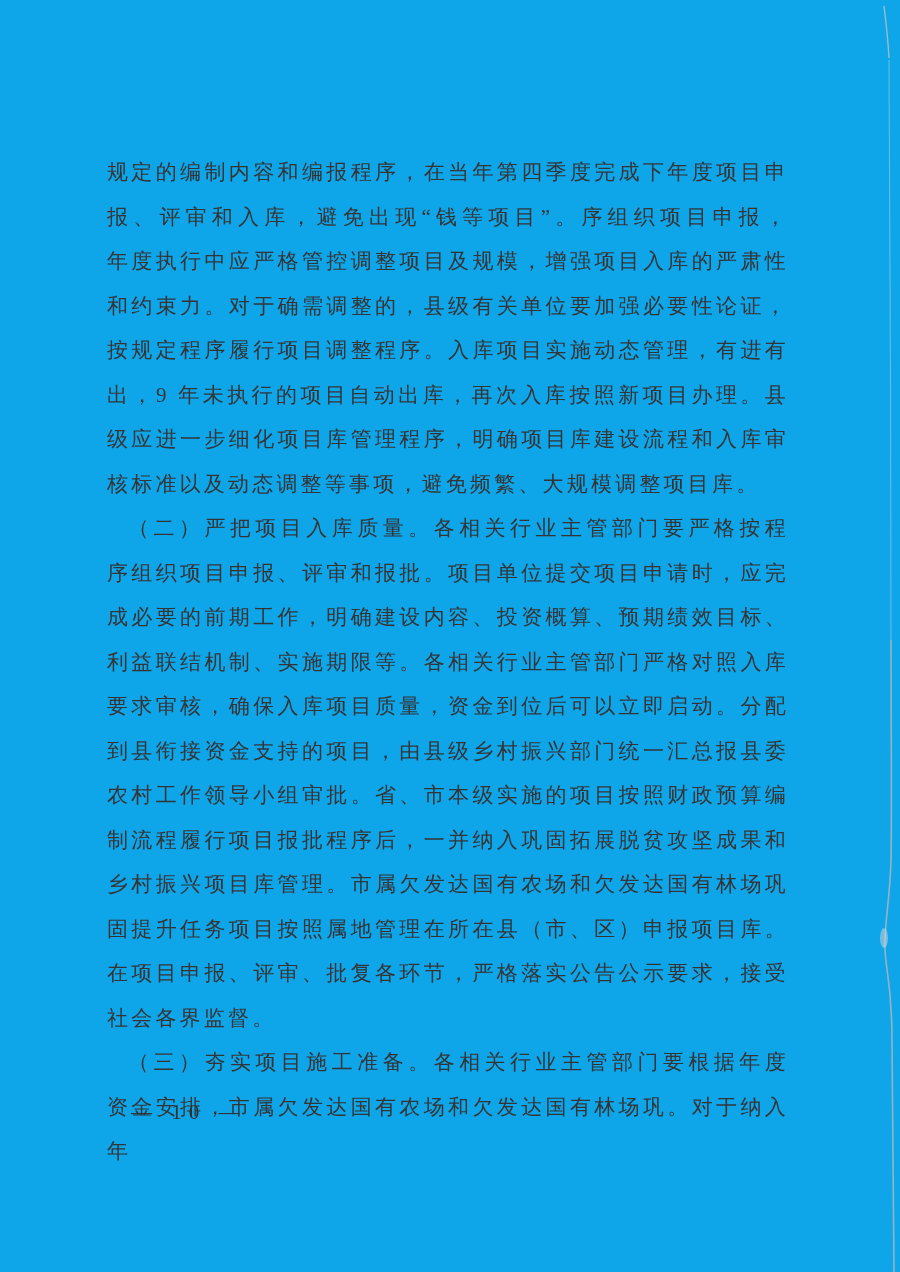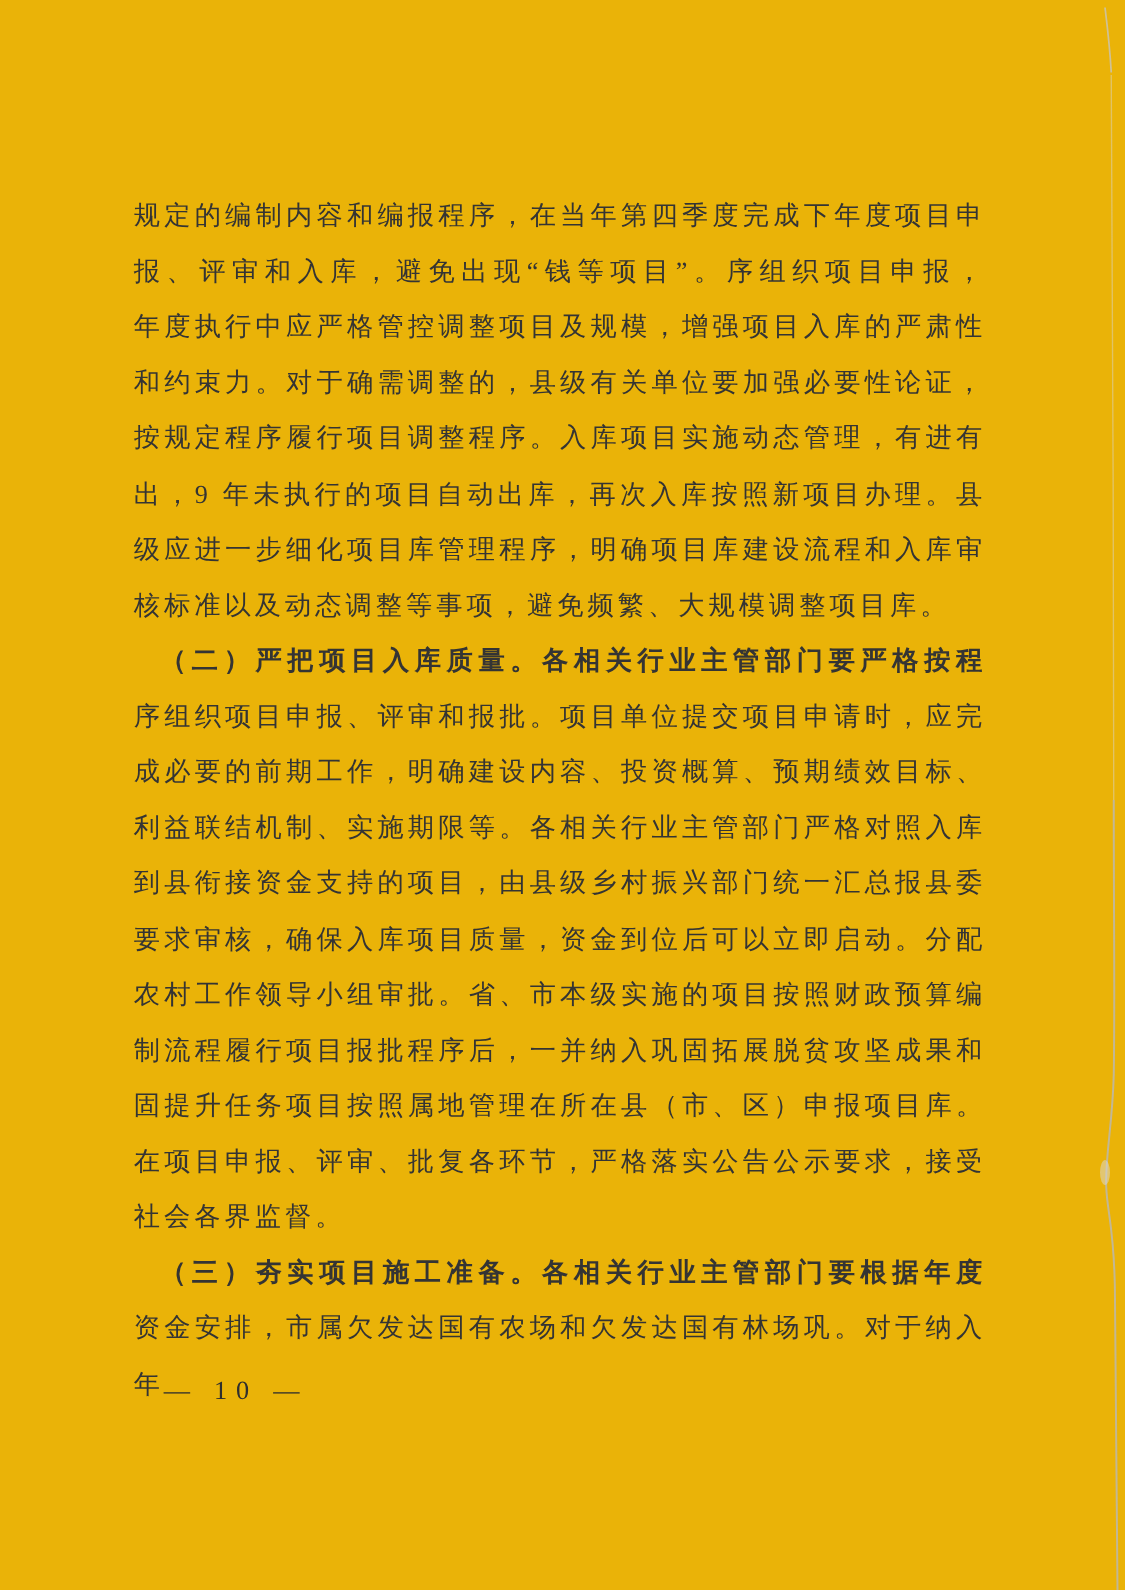--- a/index.html
+++ b/index.html
@@ -4,21 +4,21 @@
 <style>
   html, body {
     margin: 0;
     padding: 0;
     background: #e9e9e9;
   }
   .page {
     position: relative;
     width: 900px;
     height: 1272px;
-    background: #eab308;
+    background: #0ea5e9;
     overflow: hidden;
     font-family: "Liberation Serif", "DejaVu Serif", serif;
   }
   .textblock {
     position: absolute;
     top: 150px;
     left: 107px;
     width: 682px;
   }
   .line {
@@ -31,21 +31,20 @@
     text-align: justify;
     text-align-last: left;
     font-weight: 400;
   }
   .line.fill {
     white-space: normal;
     text-align-last: justify;
   }
   .line.indent {
     text-indent: 1em;
-    font-weight: bold;
   }
   .footer-pagenum {
     position: absolute;
     left: 131px;
     top: 1100px;
     font-size: 21px;
     letter-spacing: 7px;
     color: #2f2f2f;
   }
   .scan-edge {
@@ -68,24 +67,25 @@
     <div class="line fill">年度执行中应严格管控调整项目及规模，增强项目入库的严肃性</div>
     <div class="line fill">和约束力。对于确需调整的，县级有关单位要加强必要性论证，</div>
     <div class="line fill">按规定程序履行项目调整程序。入库项目实施动态管理，有进有</div>
     <div class="line fill">出，9 年未执行的项目自动出库，再次入库按照新项目办理。县</div>
     <div class="line fill">级应进一步细化项目库管理程序，明确项目库建设流程和入库审</div>
     <div class="line">核标准以及动态调整等事项，避免频繁、大规模调整项目库。</div>
     <div class="line fill indent">（二）严把项目入库质量。各相关行业主管部门要严格按程</div>
     <div class="line fill">序组织项目申报、评审和报批。项目单位提交项目申请时，应完</div>
     <div class="line fill">成必要的前期工作，明确建设内容、投资概算、预期绩效目标、</div>
     <div class="line fill">利益联结机制、实施期限等。各相关行业主管部门严格对照入库</div>
+    <div class="line fill">要求审核，确保入库项目质量，资金到位后可以立即启动。分配</div>
     <div class="line fill">到县衔接资金支持的项目，由县级乡村振兴部门统一汇总报县委</div>
-    <div class="line fill">要求审核，确保入库项目质量，资金到位后可以立即启动。分配</div>
     <div class="line fill">农村工作领导小组审批。省、市本级实施的项目按照财政预算编</div>
     <div class="line fill">制流程履行项目报批程序后，一并纳入巩固拓展脱贫攻坚成果和</div>
+    <div class="line fill">乡村振兴项目库管理。市属欠发达国有农场和欠发达国有林场巩</div>
     <div class="line fill">固提升任务项目按照属地管理在所在县（市、区）申报项目库。</div>
     <div class="line fill">在项目申报、评审、批复各环节，严格落实公告公示要求，接受</div>
     <div class="line">社会各界监督。</div>
     <div class="line fill indent">（三）夯实项目施工准备。各相关行业主管部门要根据年度</div>
     <div class="line fill">资金安排，市属欠发达国有农场和欠发达国有林场巩。对于纳入年</div>
   </div>
 
   <div class="footer-pagenum">— 10 —</div>
 
   <svg class="scan-edge" width="34" height="1272" viewBox="0 0 34 1272" xmlns="http://www.w3.org/2000/svg">

